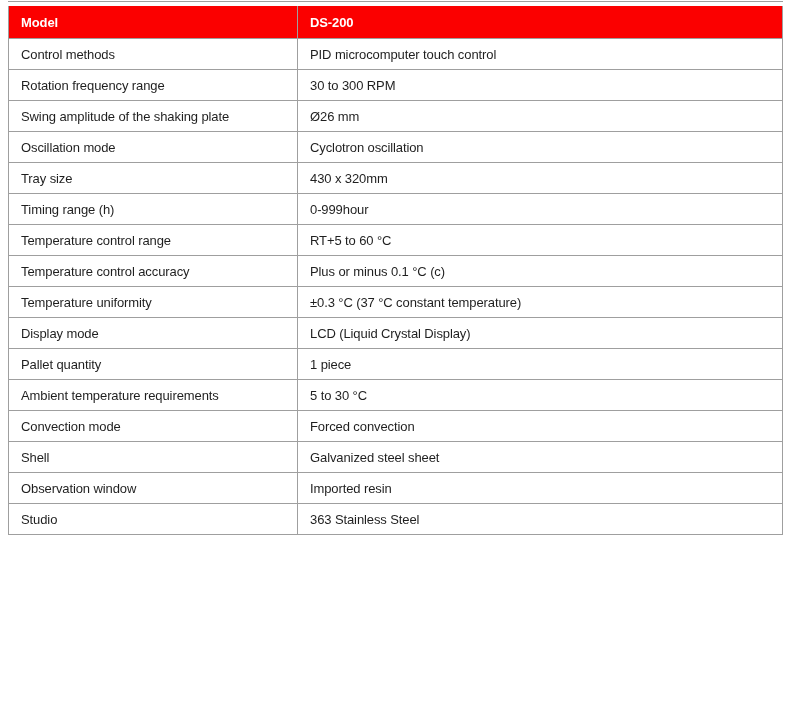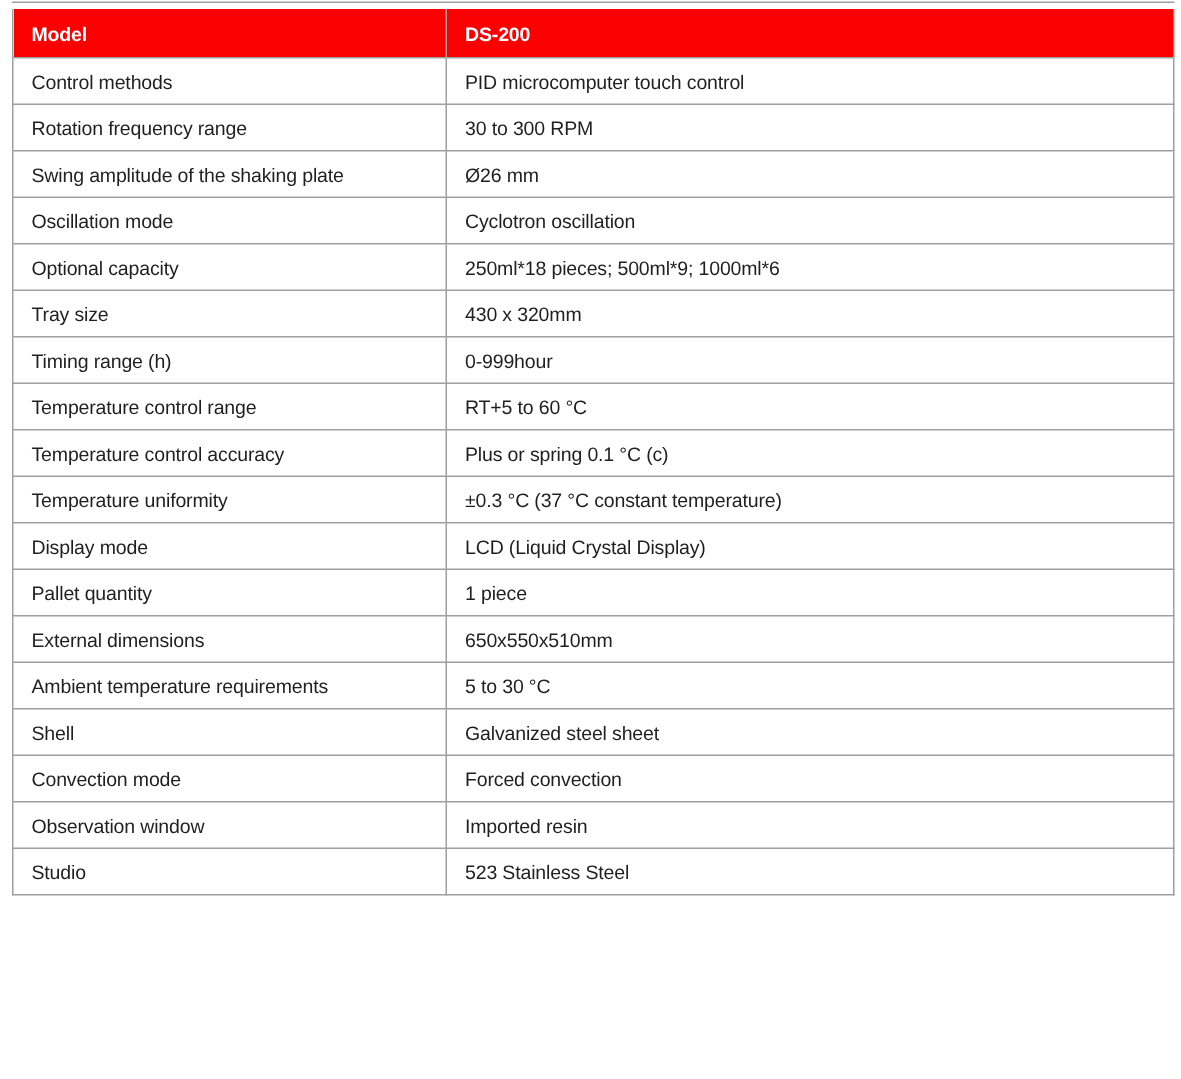--- a/index.html
+++ b/index.html
@@ -76,70 +76,62 @@
       </tr>
       <tr>
         <td class="col-label">Swing amplitude of the shaking plate</td>
         <td>Ø26 mm</td>
       </tr>
       <tr>
         <td class="col-label">Oscillation mode</td>
         <td>Cyclotron oscillation</td>
       </tr>
       <tr>
-        <td class="col-label">Optional capacity</td>
-        <td>250ml*18 pieces; 500ml*9; 1000ml*6</td>
-      </tr>
-      <tr>
         <td class="col-label">Tray size</td>
         <td>430 x 320mm</td>
       </tr>
       <tr>
         <td class="col-label">Timing range (h)</td>
         <td>0-999hour</td>
       </tr>
       <tr>
         <td class="col-label">Temperature control range</td>
         <td>RT+5 to 60 °C</td>
       </tr>
       <tr>
         <td class="col-label">Temperature control accuracy</td>
-        <td>Plus or spring 0.1 °C (c)</td>
+        <td>Plus or minus 0.1 °C (c)</td>
       </tr>
       <tr>
         <td class="col-label">Temperature uniformity</td>
         <td>±0.3 °C (37 °C constant temperature)</td>
       </tr>
       <tr>
         <td class="col-label">Display mode</td>
         <td>LCD (Liquid Crystal Display)</td>
       </tr>
       <tr>
         <td class="col-label">Pallet quantity</td>
         <td>1 piece</td>
       </tr>
       <tr>
-        <td class="col-label">External dimensions</td>
-        <td>650x550x510mm</td>
-      </tr>
-      <tr>
         <td class="col-label">Ambient temperature requirements</td>
         <td>5 to 30 °C</td>
       </tr>
       <tr>
+        <td class="col-label">Convection mode</td>
+        <td>Forced convection</td>
+      </tr>
+      <tr>
         <td class="col-label">Shell</td>
         <td>Galvanized steel sheet</td>
-      </tr>
-      <tr>
-        <td class="col-label">Convection mode</td>
-        <td>Forced convection</td>
       </tr>
       <tr>
         <td class="col-label">Observation window</td>
         <td>Imported resin</td>
       </tr>
       <tr>
         <td class="col-label">Studio</td>
-        <td>523 Stainless Steel</td>
+        <td>363 Stainless Steel</td>
       </tr>
     </tbody>
   </table>
 </div>
 
 </body></html>

